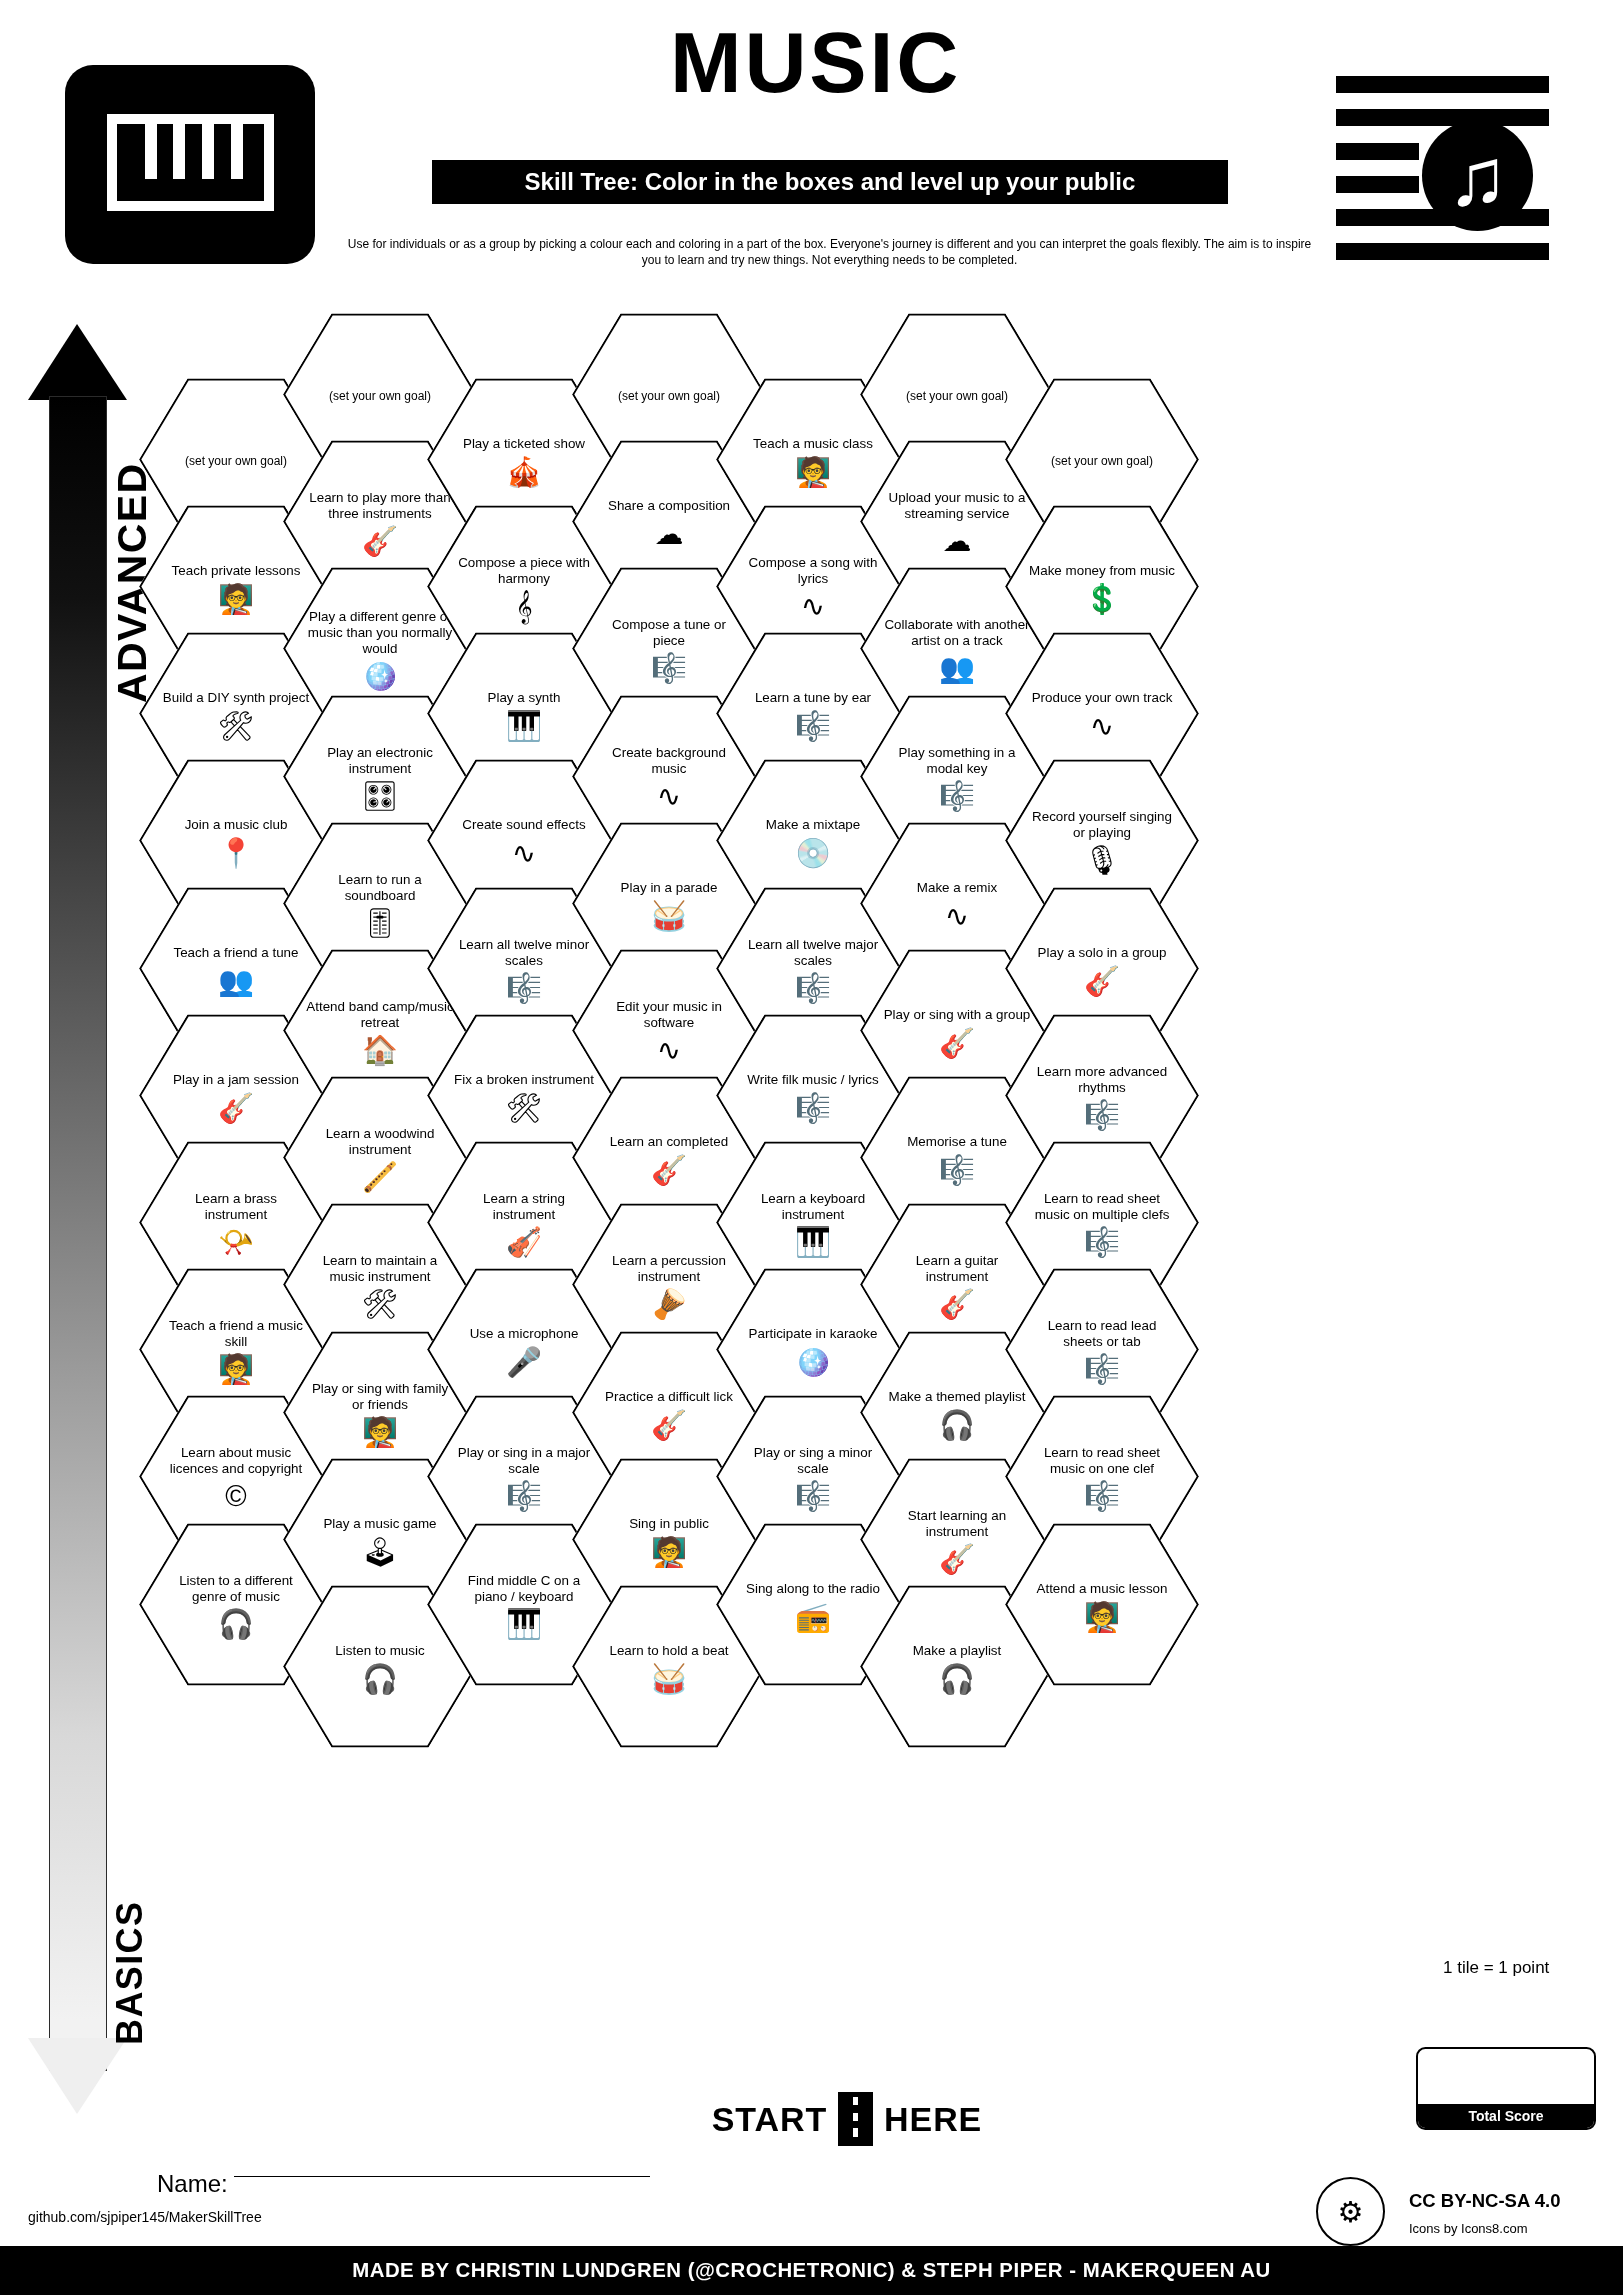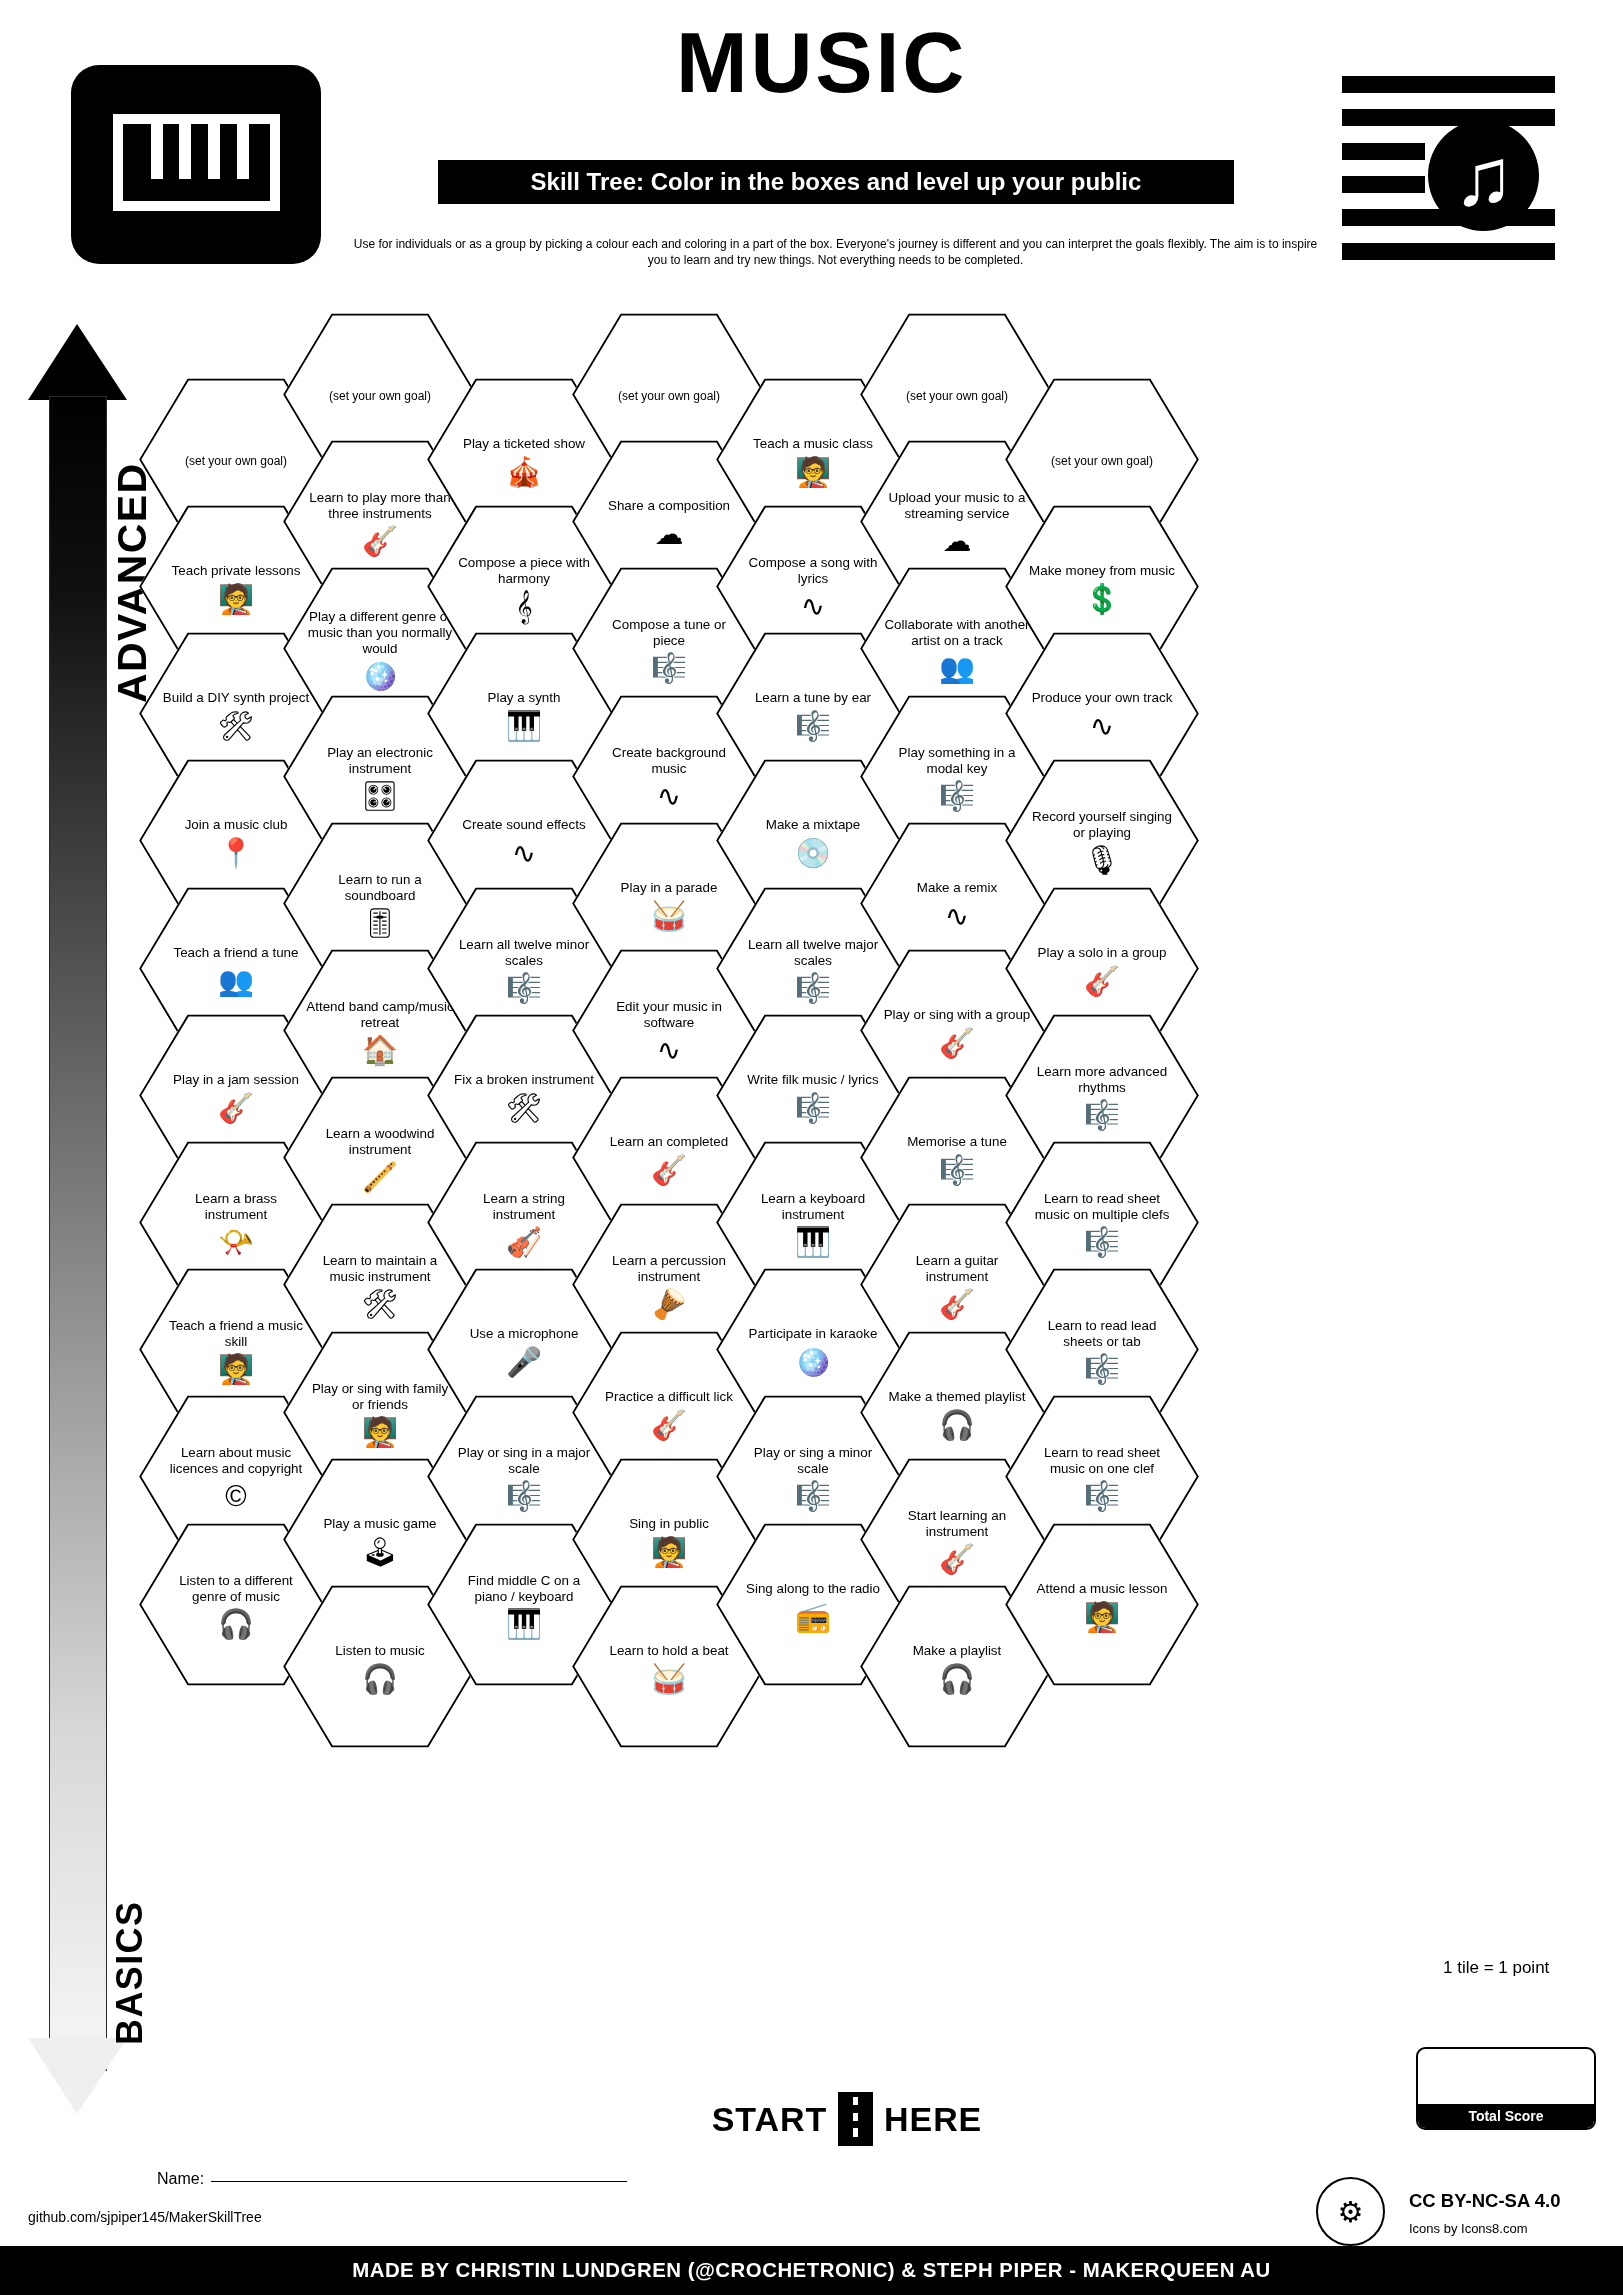--- a/index.html
+++ b/index.html
@@ -12,21 +12,21 @@
     height: 2295px;
     position: relative;
     font-family: "Liberation Sans", sans-serif;
     color: #000000;
     overflow: hidden;
   }
 
   
   #header {
     position: absolute;
-    left: 10px; top: 0;
+    left: 4px; top: 0;
     width: 1330px;
     height: 315px;
   }
   #title {
     position: absolute;
     left: 0; top: 18.5px;
     width: 1623px;
     text-align: center;
     font-size: 86px;
     font-weight: bold;
@@ -277,23 +277,23 @@
   #tile-point {
     position: absolute;
     left: 1443px; top: 1958px;
     font-size: 17px;
   }
 
   
   #name-line {
     position: absolute;
     left: 157px; top: 2170px;
-    font-size: 16px;
+    font-size: 24px;
     display: flex;
-    align-items: center;
+    align-items: flex-start;
     gap: 6.5px;
   }
   #name-line .rule {
     display: inline-block;
     width: 416px;
     border-bottom: 1.9px solid #000;
     height: 5.6px;
   }
   #repo {
     position: absolute;

